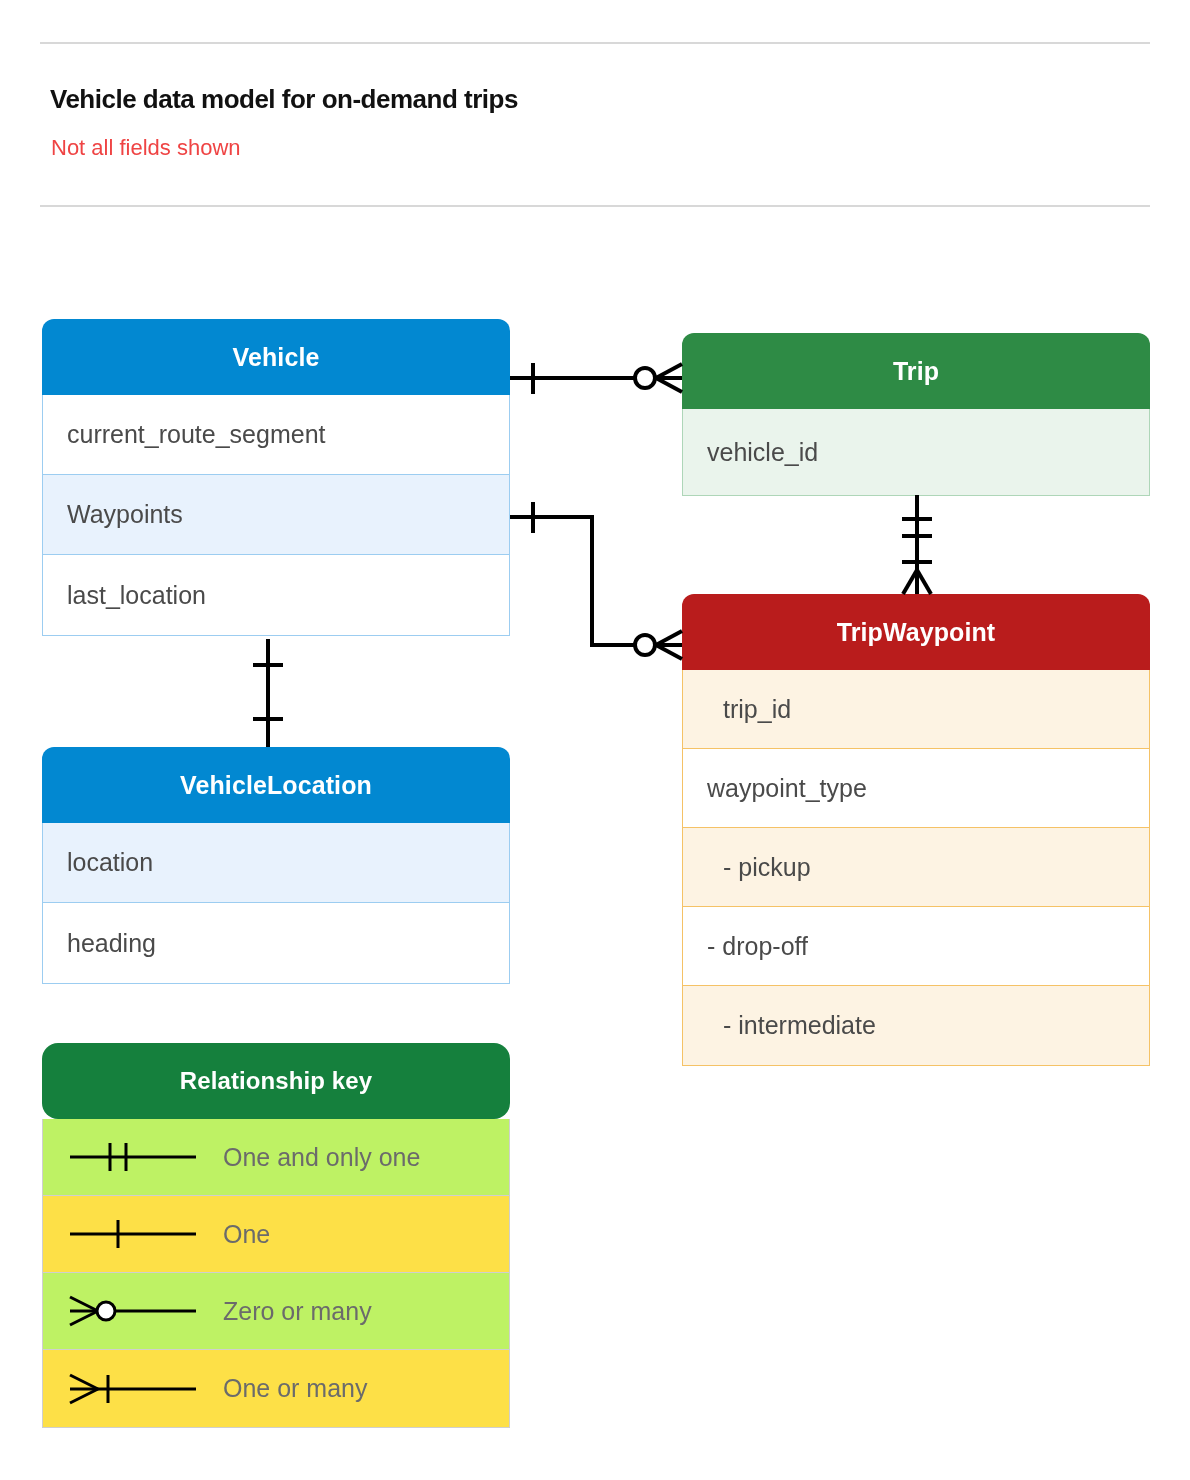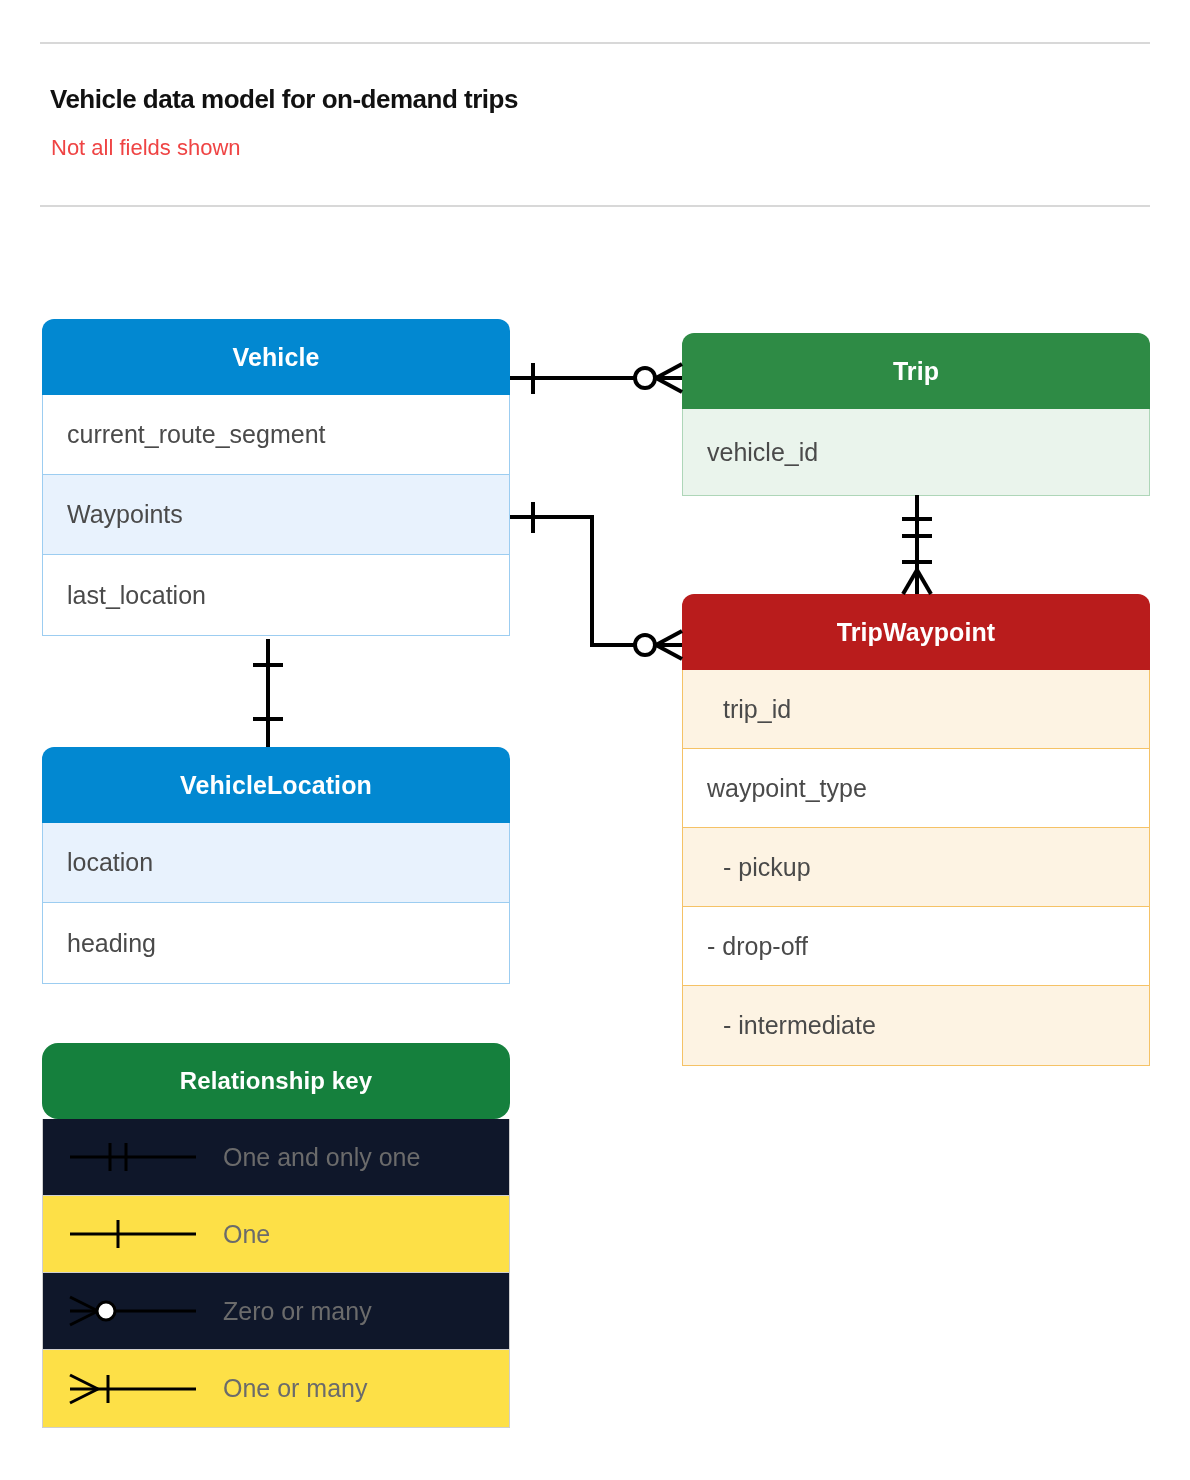--- a/index.html
+++ b/index.html
@@ -95,21 +95,21 @@
   .theme-orange .entity-header { background: #b91c1c; }
   .theme-orange .entity-rows   { border-color: #f5c266; }
   .theme-orange .entity-row    { border-bottom-color: #f5c266; }
   .theme-orange .row-tint      { background: #fdf3e3; padding-left: 40px; }
   .theme-orange .row-plain     { background: #ffffff; }
 
   
   .theme-gray .entity-header { background: #15803d; border-radius: 16px; }
   .theme-gray .entity-rows   { border-color: #cfcfcf; }
   .theme-gray .entity-row    { border-bottom-color: #cfcfcf; }
-  .theme-gray .row-tint      { background: #0f172a; justify-content: flex-end; }
+  .theme-gray .row-tint      { background: #bef264; justify-content: flex-end; }
   .theme-gray .row-plain     { background: #fde047; }
 
   
   #entity-vehicle          { left: 42px;  top: 319px; width: 468px; }
   #entity-vehicle .entity-header { height: 76px; }
   #entity-vehicle .entity-row    { height: 80px; }
 
   #entity-vehicle-location { left: 42px;  top: 747px; width: 468px; }
   #entity-vehicle-location .entity-header { height: 76px; }
   #entity-vehicle-location .entity-row    { height: 80px; }

